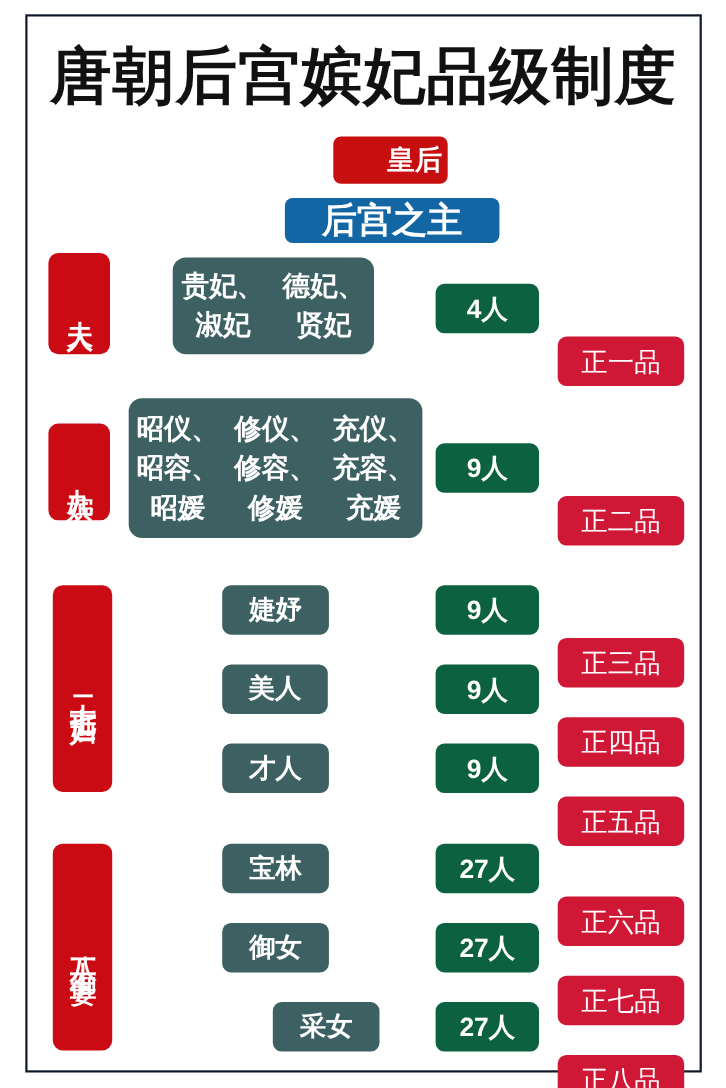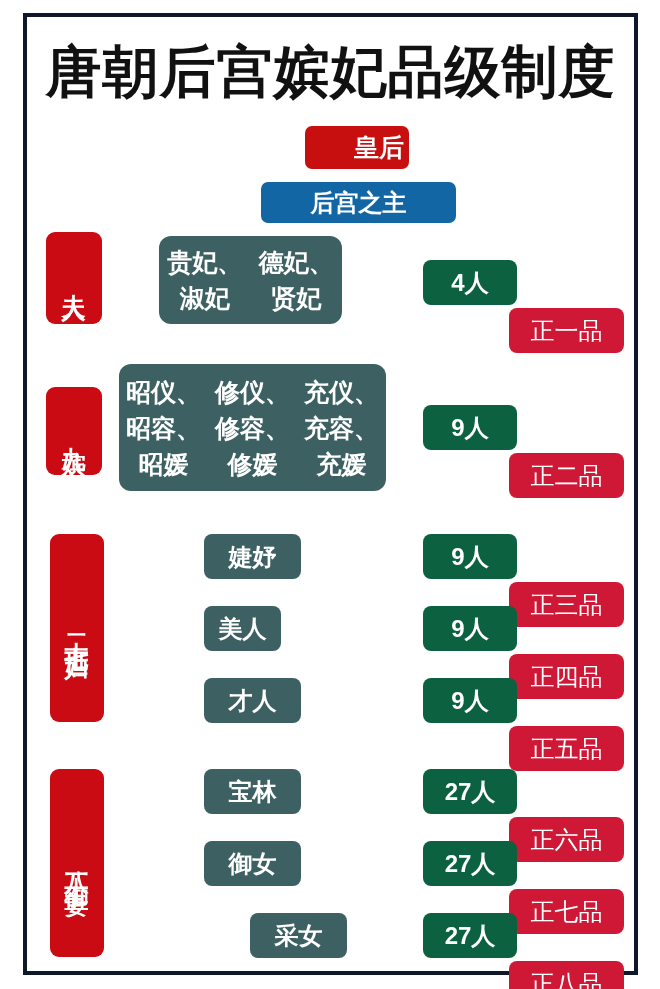--- a/index.html
+++ b/index.html
@@ -16,21 +16,21 @@
     height: 989px;
     background: #ffffff;
     overflow: hidden;
   }
   .frame {
     position: absolute;
     left: 23px;
     top: 13px;
     width: 615px;
     height: 962px;
-    border: 4px solid #0f172a;
+    border: 2px solid #0f172a;
     background: #ffffff;
     box-sizing: border-box;
   }
   .title {
     position: absolute;
     left: 0;
     top: 22px;
     width: 100%;
     text-align: center;
     font-family: "Liberation Serif", "DejaVu Serif", serif;
@@ -61,21 +61,21 @@
     font-weight: bold;
     padding-left: 44px;
   }
   .empress-sub {
     left: 234px;
     top: 165px;
     width: 195px;
     height: 41px;
     background: #1266a3;
     border-radius: 7px;
-    font-size: 24px;
+    font-size: 32px;
     font-weight: bold;
   }
   .cat {
     background: #ca0b13;
     border-radius: 9px;
     color: #ffffff;
     font-weight: bold;
     writing-mode: vertical-rl;
     text-orientation: upright;
     letter-spacing: 5px;
@@ -95,21 +95,20 @@
   .names.small {
     border-radius: 8px;
     font-size: 24px;
   }
   .count {
     background: #0c6141;
     border-radius: 8px;
     color: #ffffff;
     font-weight: bold;
     font-size: 24px;
-    margin-left: 25px;
   }
   .rank {
     background: #cf1736;
     border-radius: 8px;
     color: #ffffff;
     font-weight: normal;
     font-size: 24px;
     margin-top: 48px;
   }
 </style>
@@ -140,21 +139,21 @@
     </div>
     <div class="pill count" style="left:371px; top:388px; width:94px; height:45px;">9人</div>
     <div class="pill rank" style="left:482px; top:388px; width:115px; height:45px;">正二品</div>
 
     <div class="pill cat" style="left:23px; top:517px; width:54px; height:188px;">二十七世妇</div>
 
     <div class="pill names small" style="left:177px; top:517px; width:97px; height:45px;">婕妤</div>
     <div class="pill count" style="left:371px; top:517px; width:94px; height:45px;">9人</div>
     <div class="pill rank" style="left:482px; top:517px; width:115px; height:45px;">正三品</div>
 
-    <div class="pill names small" style="left:177px; top:589px; width:77px; height:45px;">美人</div>
+    <div class="pill names small" style="left:177px; top:589px; width:96px; height:45px;">美人</div>
     <div class="pill count" style="left:371px; top:589px; width:94px; height:45px;">9人</div>
     <div class="pill rank" style="left:482px; top:589px; width:115px; height:45px;">正四品</div>
 
     <div class="pill names small" style="left:177px; top:661px; width:97px; height:45px;text-align:center;">才人</div>
     <div class="pill count" style="left:371px; top:661px; width:94px; height:45px;">9人</div>
     <div class="pill rank" style="left:482px; top:661px; width:115px; height:45px;">正五品</div>
 
     <div class="pill cat" style="left:23px; top:752px; width:54px; height:188px;">八十一御妻</div>
 
     <div class="pill names small" style="left:177px; top:752px; width:97px; height:45px;">宝林</div>

